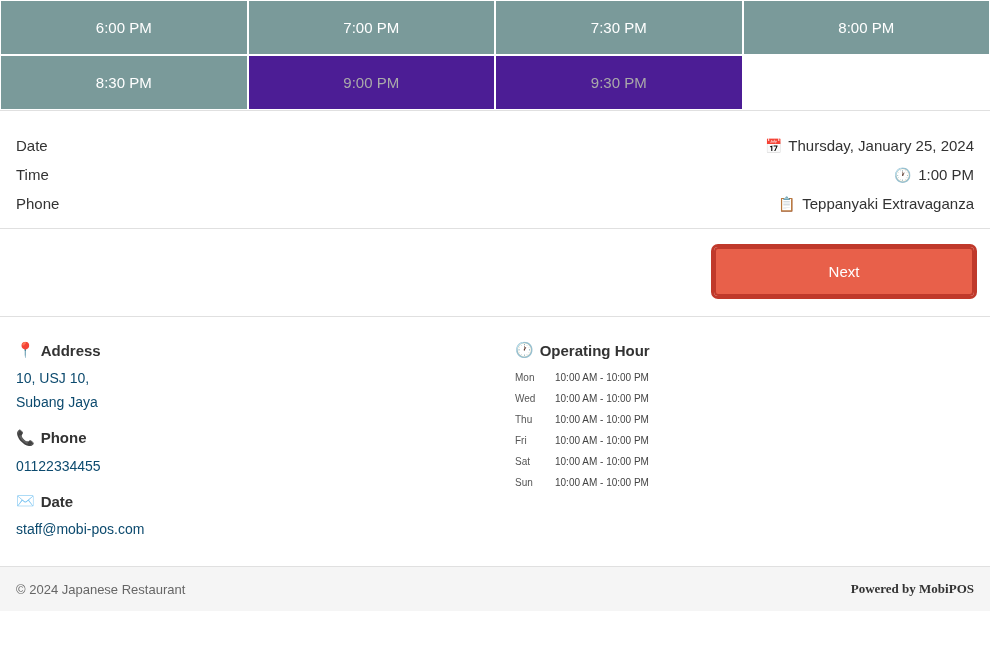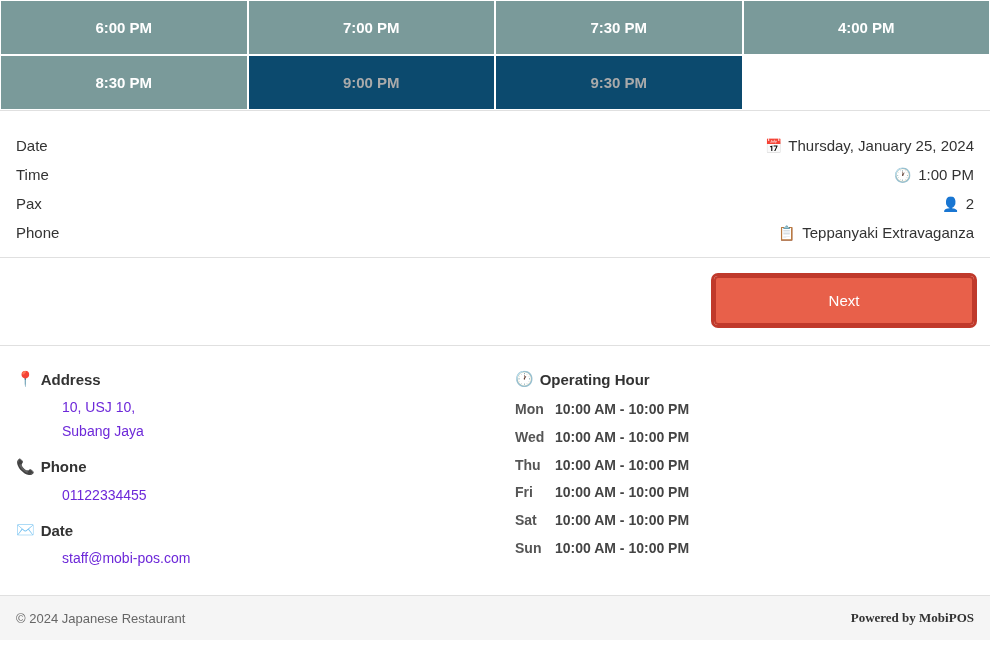--- a/index.html
+++ b/index.html
@@ -18,27 +18,27 @@
       gap: 0;
       border-bottom: 1px solid #e0e0e0;
     }
 
     .time-slot {
       background: #7a9a9a;
       color: #fff;
       text-align: center;
       padding: 18px 10px;
       font-size: 15px;
-      font-weight: 700;
+      font-weight: 400;
       cursor: pointer;
       border: 1px solid #fff;
     }
 
     .time-slot.disabled {
-      background: #0c4a6e;
+      background: #4c1d95;
       color: #aaa;
       cursor: default;
     }
 
     
     .booking-summary {
       padding: 20px 16px 10px 16px;
       border-bottom: 1px solid #e0e0e0;
     }
 
@@ -110,36 +110,34 @@
       font-weight: 600;
       font-size: 15px;
       margin-bottom: 8px;
       display: flex;
       align-items: center;
       gap: 6px;
     }
 
     .info-text {
       font-size: 14px;
-      color: #6d28d9;
+      color: #0c4a6e;
       line-height: 1.7;
-      margin-left: 46px;
     }
 
     .operating-table {
       width: 100%;
       border-collapse: collapse;
     }
 
     .operating-table td {
-      font-size: 14px;
+      font-size: 10px;
       color: #444;
       padding: 2px 8px 2px 0;
       line-height: 1.7;
-      font-weight: bold;
     }
 
     .operating-table td:first-child {
       color: #555;
       width: 40px;
     }
 
     
     .footer {
       background: #f5f5f5;
@@ -161,21 +159,21 @@
       color: #333;
     }
   </style>
 </head>
 <body>
 
 <div class="time-slots">
     <div class="time-slot">6:00 PM</div>
     <div class="time-slot">7:00 PM</div>
     <div class="time-slot">7:30 PM</div>
-    <div class="time-slot">4:00 PM</div>
+    <div class="time-slot">8:00 PM</div>
     <div class="time-slot">8:30 PM</div>
     <div class="time-slot disabled">9:00 PM</div>
     <div class="time-slot disabled">9:30 PM</div>
   </div>
 
 <div class="booking-summary">
   <div class="summary-row">
     <span class="summary-label">Date</span>
     <span class="summary-value">
       <span class="icon">📅</span>
@@ -183,27 +181,20 @@
     </span>
   </div>
   <div class="summary-row">
     <span class="summary-label">Time</span>
     <span class="summary-value">
       <span class="icon">🕐</span>
       <span>1:00 PM</span>
     </span>
   </div>
   <div class="summary-row">
-    <span class="summary-label">Pax</span>
-    <span class="summary-value">
-      <span class="icon">👤</span>
-      <span>2</span>
-    </span>
-  </div>
-  <div class="summary-row">
     <span class="summary-label">Phone</span>
     <span class="summary-value">
       <span class="icon">📋</span>
       <span>Teppanyaki Extravaganza</span>
     </span>
   </div>
 </div>
 
 <div class="next-btn-row">
   <button class="next-btn">Next</button>

